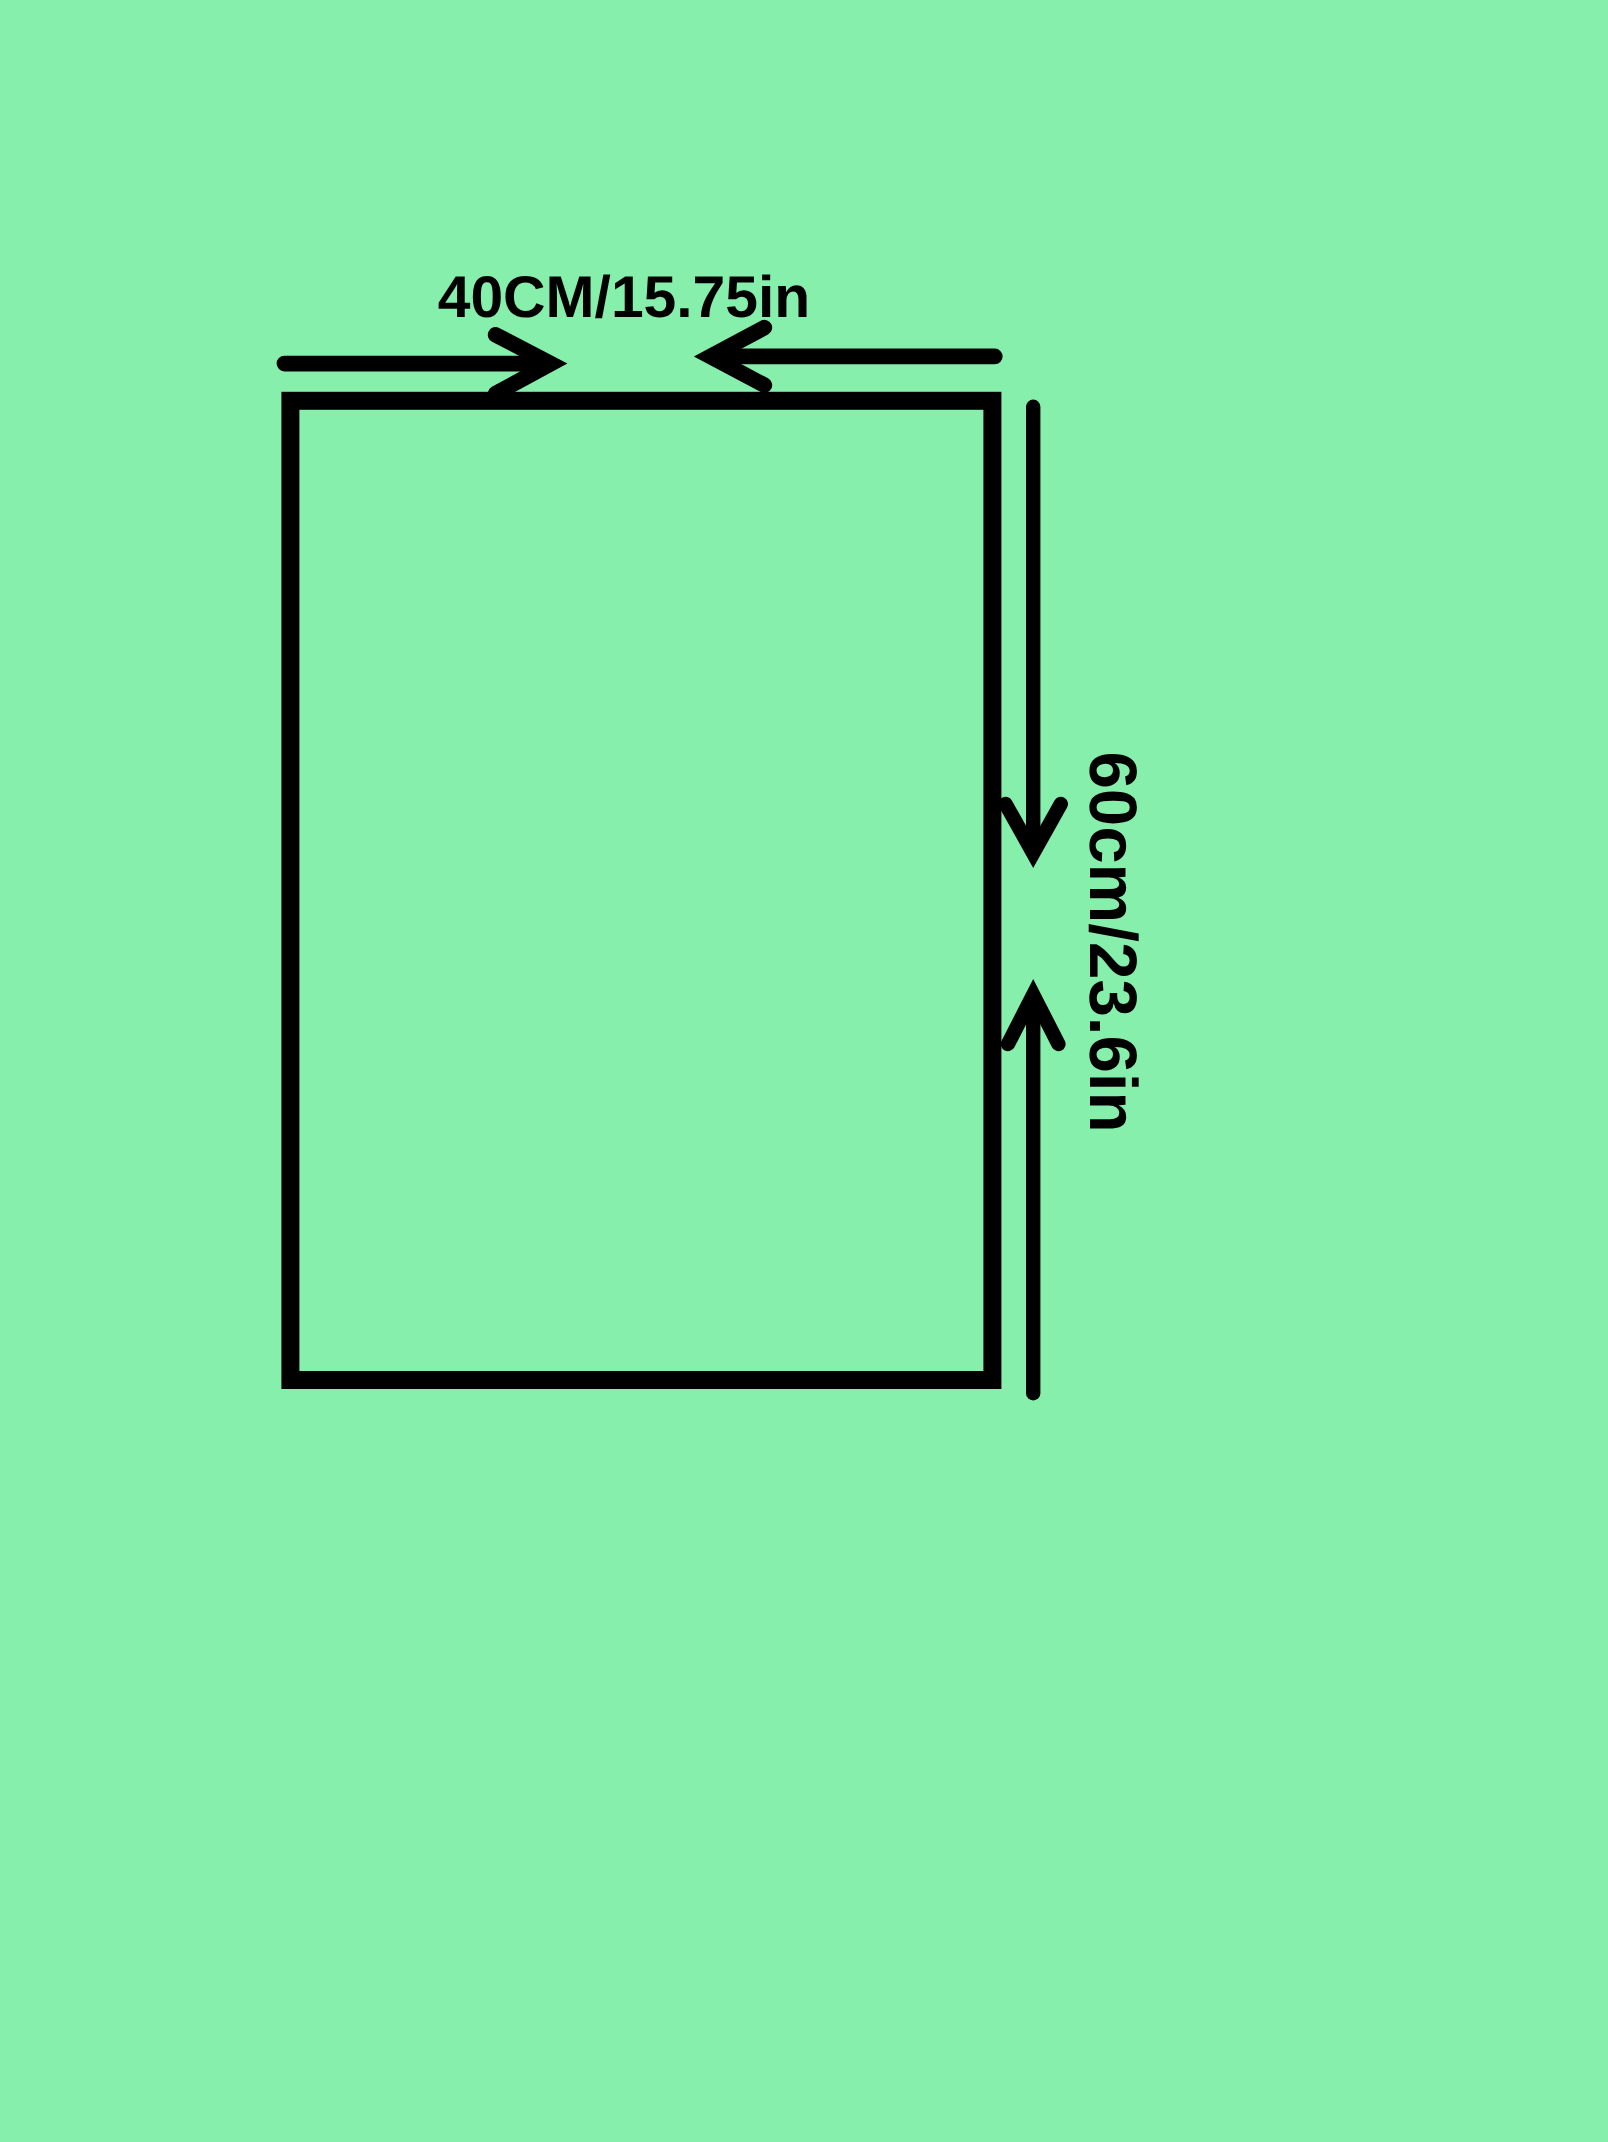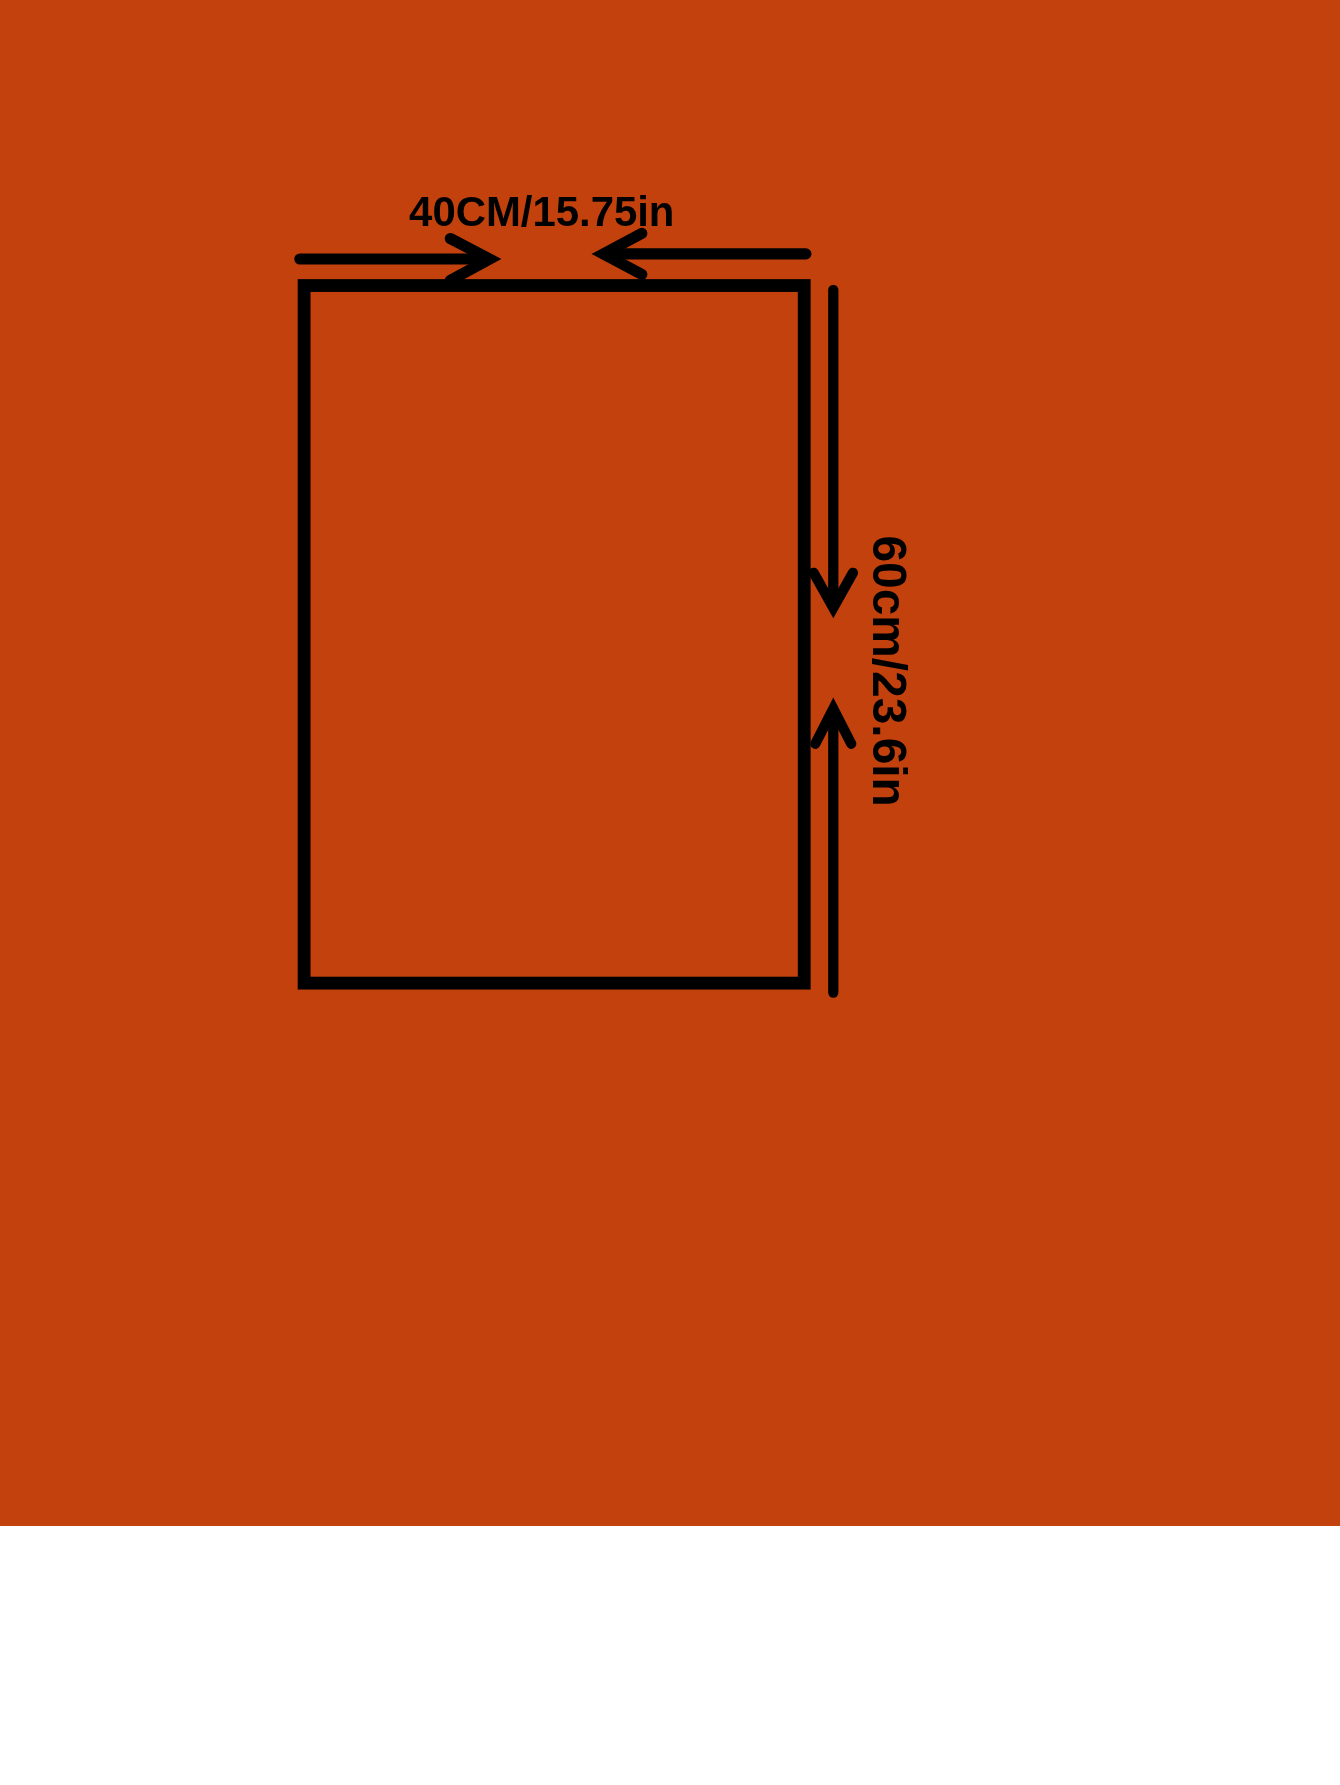--- a/index.html
+++ b/index.html
@@ -3,22 +3,22 @@
 <meta charset="utf-8">
 <style>
   html, body {
     margin: 0;
     padding: 0;
     background: #ffffff;
   }
   .stage {
     position: relative;
     width: 1340px;
-    height: 1526px;
-    background: #c2410c;
+    height: 1785px;
+    background: #86efac;
     overflow: hidden;
   }
   .stage svg {
     position: absolute;
     left: 0;
     top: 0;
     width: 100%;
     height: 100%;
     display: block;
   }

